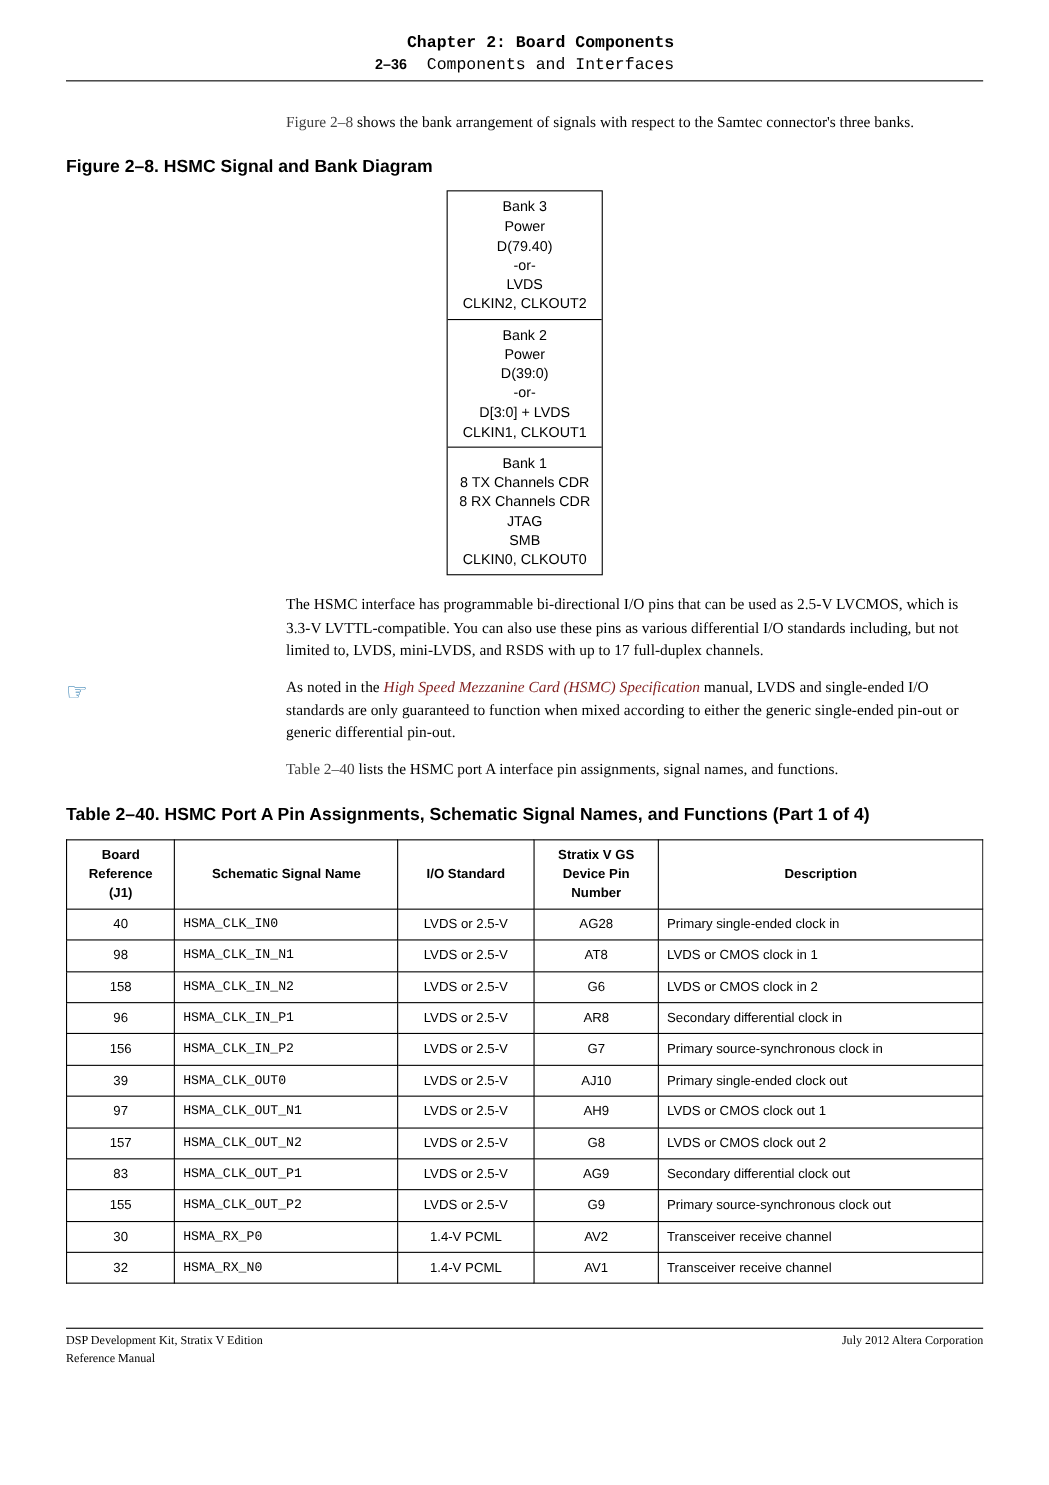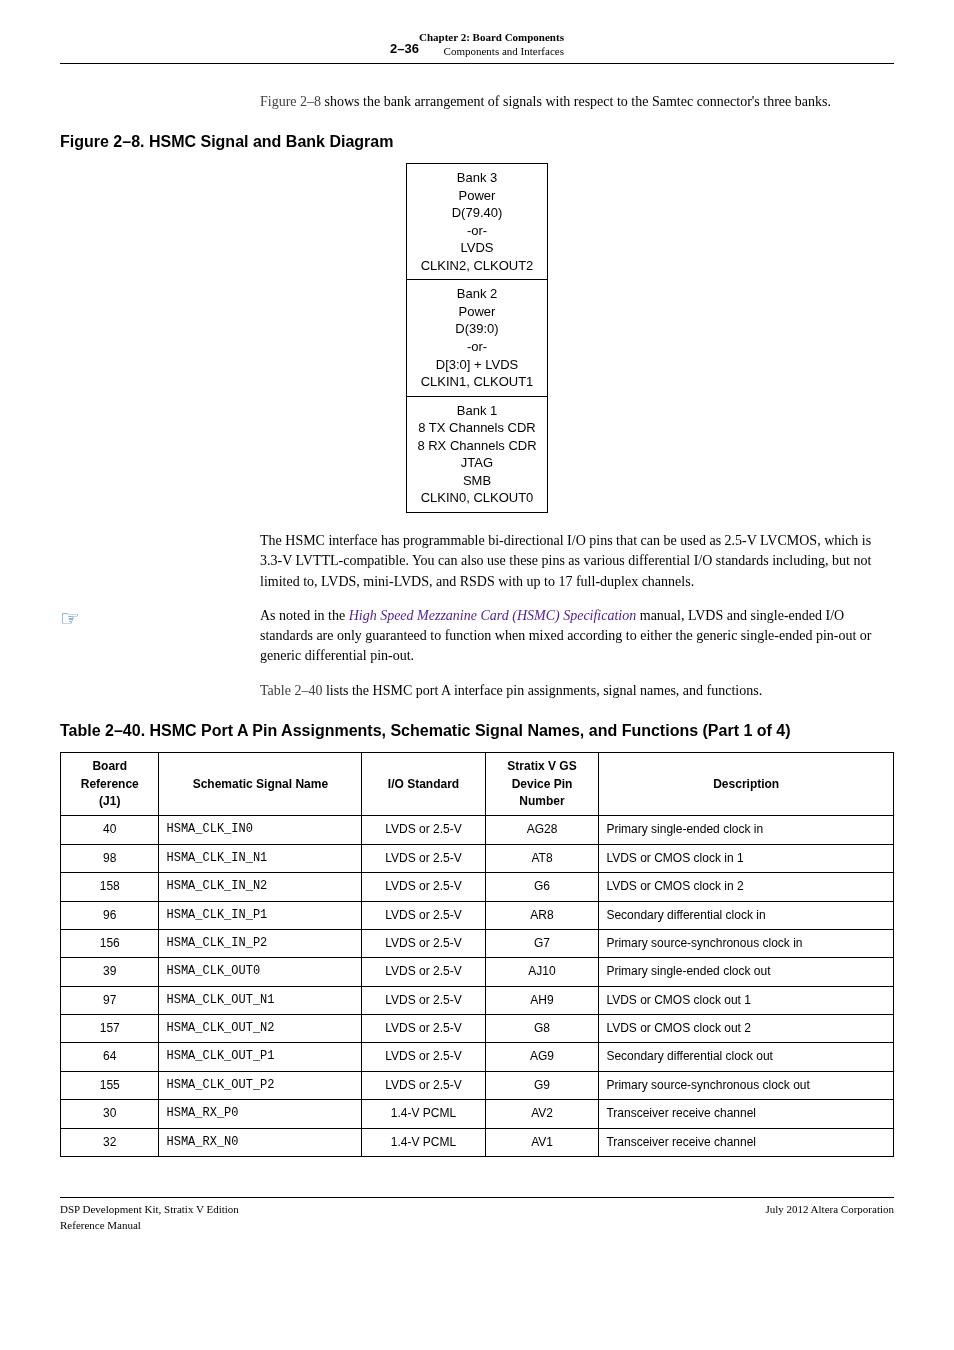--- a/index.html
+++ b/index.html
@@ -18,22 +18,22 @@
     padding: 30px 0 4px 0;
     margin-bottom: 28px;
   }
   .pg-num {
     font-family: Arial, Helvetica, sans-serif;
     font-weight: bold;
     font-size: 13px;
   }
   .chap-block {
     text-align: right;
-    font-family: Liberation Serif, serif;
-    font-size: 11px;
+    font-family: Liberation Mono, monospace;
+    font-size: 15px;
     line-height: 1.3;
   }
   .chap-title { font-weight: bold; }
   .body-text {
     margin-left: 200px;
     margin-bottom: 14px;
   }
   .fig-caption, .tbl-caption {
     font-family: Arial, Helvetica, sans-serif;
     font-weight: bold;
@@ -65,21 +65,21 @@
   .hand {
     width: 200px;
     flex: 0 0 200px;
     text-align: left;
     font-size: 22px;
     color: #1b6fa8;
     line-height: 1;
     padding-top: 2px;
   }
   .hand-txt { flex: 1; }
-  a.link { color: #4c1d95; text-decoration: none; font-style: italic; }
+  a.link { color: #7f1d1d; text-decoration: none; font-style: italic; }
   .xref { color: #404040; }
 
   table.data {
     width: 100%;
     border-collapse: collapse;
     font-family: Arial, Helvetica, sans-serif;
     font-size: 12px;
     margin-top: 6px;
     padding-left: 12px;
   }
@@ -239,21 +239,21 @@
         <td>LVDS or CMOS clock out 1</td>
       </tr>
       <tr>
         <td class="c">157</td>
         <td class="mono">HSMA_CLK_OUT_N2</td>
         <td class="c">LVDS or 2.5-V</td>
         <td class="c">G8</td>
         <td>LVDS or CMOS clock out 2</td>
       </tr>
       <tr>
-        <td class="c">64</td>
+        <td class="c">83</td>
         <td class="mono">HSMA_CLK_OUT_P1</td>
         <td class="c">LVDS or 2.5-V</td>
         <td class="c">AG9</td>
         <td>Secondary differential clock out</td>
       </tr>
       <tr>
         <td class="c">155</td>
         <td class="mono">HSMA_CLK_OUT_P2</td>
         <td class="c">LVDS or 2.5-V</td>
         <td class="c">G9</td>

